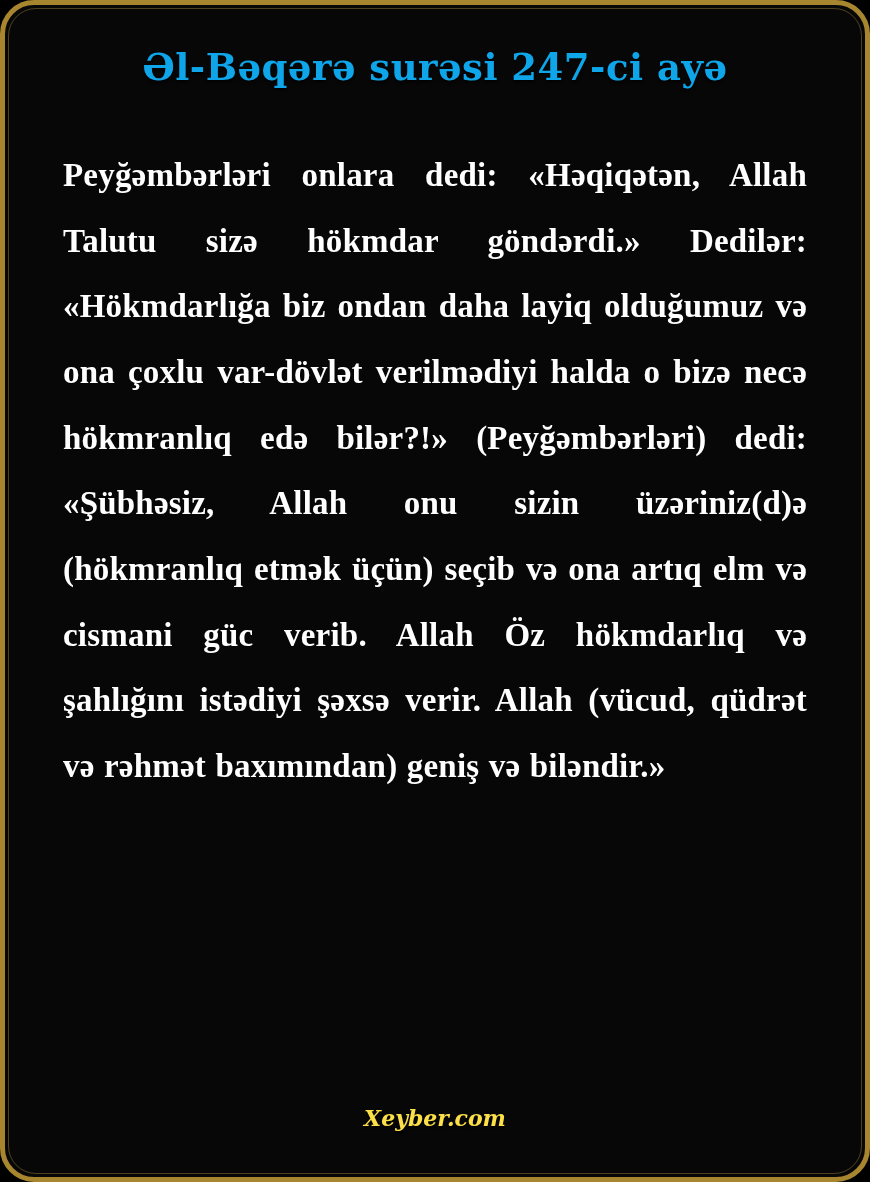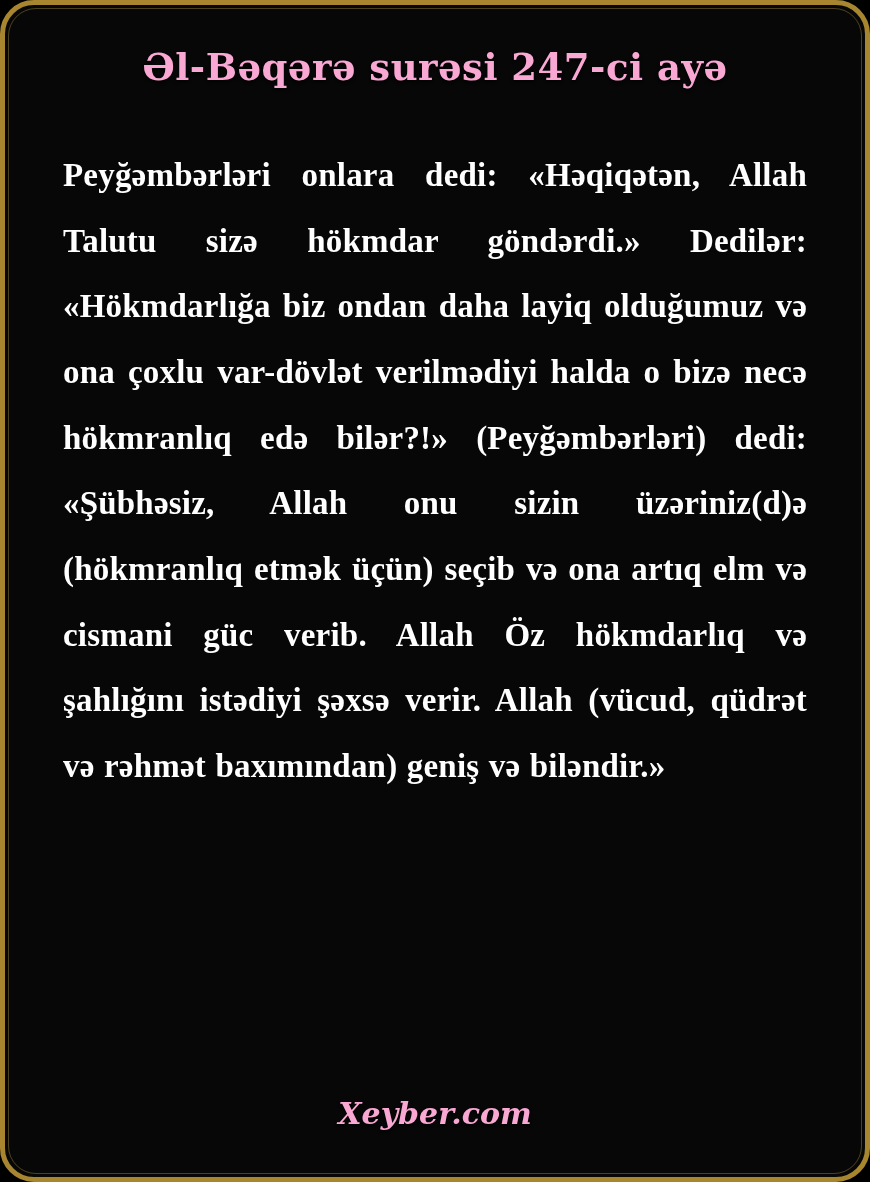--- a/index.html
+++ b/index.html
@@ -28,21 +28,21 @@
   .card::after {
     content: "";
     position: absolute;
     left: 3px; top: 3px; right: 3px; bottom: 3px;
     border-radius: 28px;
     border: 1px solid rgba(212, 175, 80, 0.35);
     pointer-events: none;
   }
   .title {
     text-align: center;
-    color: #f9a8d4;
+    color: #0ea5e9;
     font-family: "DejaVu Serif", serif;
     font-size: 37px;
     font-weight: bold;
     letter-spacing: 0.5px;
     margin: 14px 0 4px 0;
     text-shadow: 0 2px 3px rgba(0,0,0,0.8);
   }
   .body-wrap {
     flex: 1 1 auto;
     display: block;
@@ -61,25 +61,25 @@
     margin: 16px;
     word-spacing: 1px;
   }
   .footer {
     flex: 0 0 auto;
     text-align: center;
     padding-bottom: 26px;
   }
   .site-name {
     display: inline-block;
-    color: #f9a8d4;
+    color: #fde047;
     font-family: "DejaVu Serif", serif;
     font-style: italic;
     font-weight: bold;
-    font-size: 30px;
+    font-size: 22px;
     text-shadow: 0 2px 3px rgba(0,0,0,0.9);
   }
 </style>
 </head>
 <body>
 
 <div class="card">
 
   <h1 class="title">Əl-Bəqərə surəsi 247-ci ayə</h1>
 

